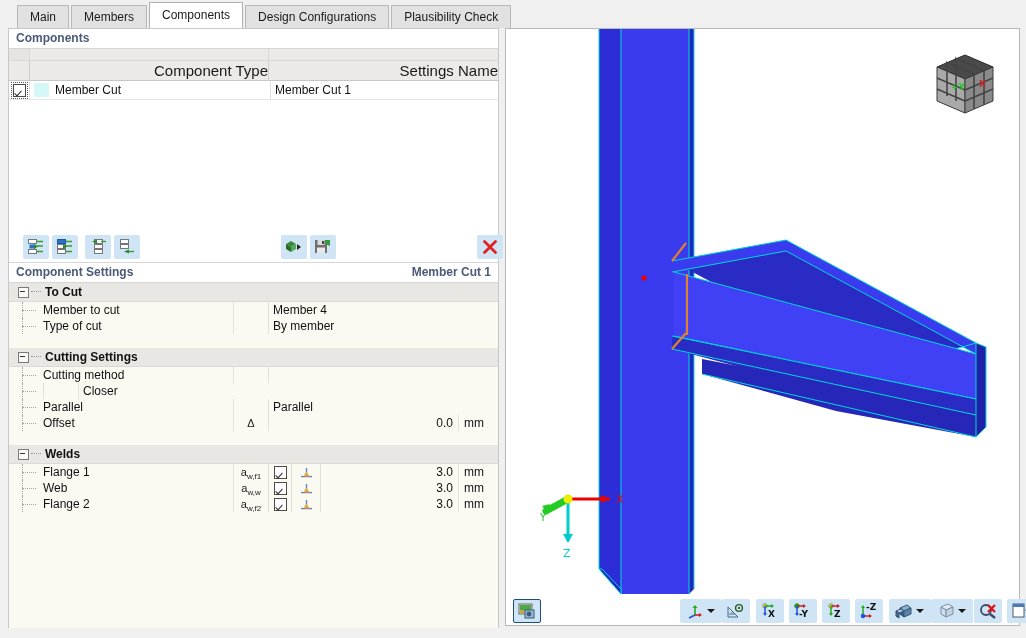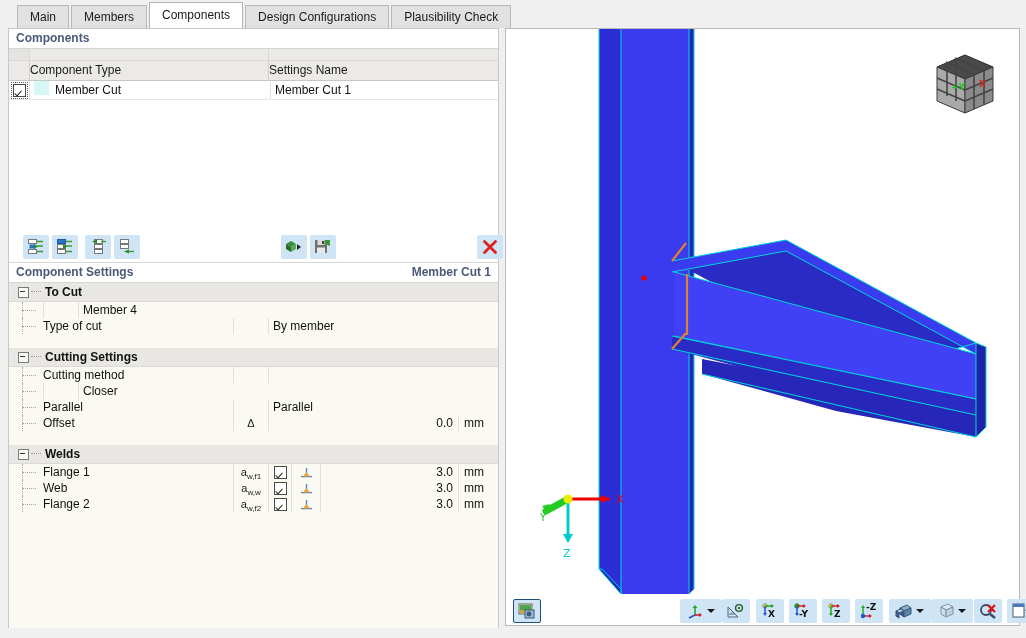--- a/index.html
+++ b/index.html
@@ -33,30 +33,30 @@
   }
 
   
   .tablewrap{position:absolute;left:0;top:20px;width:489px;height:182px;background:#fff;}
   .groupbar{display:flex;height:11px;background:#eceae6;border-bottom:1px solid #dad8d4;}
   .gb-a{width:20px;border-right:1px solid #dad8d4;background:#e6e4e0;}
   .gb-b{width:238px;border-right:1px solid #dad8d4;}
   .gb-c{flex:1;}
   .thead{display:flex;height:19px;background:#eceae6;border-bottom:1px solid #c9c7c3;}
   .th{
-    line-height:19px;text-align:left;font-size:12px;color:#1a1a1a;
+    line-height:19px;text-align:right;font-size:15px;color:#1a1a1a;
     border-right:1px solid #d2d0cc;
   }
   .th.c0{width:20px;}
   .th.c1{width:238px;}
   .th.c2{flex:1;border-right:none;}
   .trow{display:flex;height:18px;border-bottom:1px solid #e6e6e6;background:#fff;}
   .td{line-height:18px;font-size:12px;border-right:1px solid #e0e0e0;}
   .td.c0{width:20px;display:flex;align-items:center;justify-content:center;}
-  .td.c1{width:238px;display:flex;padding-left:2px;}
+  .td.c1{width:238px;display:flex;align-items:center;padding-left:2px;}
   .td.c2{flex:1;border-right:none;padding-left:4px;}
   .chk{
     width:11px;height:11px;border:1px solid #4a4a4a;background:#fff;
     position:relative;outline:1px dotted #555;outline-offset:1px;
   }
   .chk.plain{outline:none;}
   .chk::after{
     content:"";position:absolute;left:2px;top:4px;width:3px;height:6px;
     border:solid #2a2a2a;border-width:0 1.6px 1.6px 0;transform:rotate(42deg);
   }
@@ -234,20 +234,21 @@
 
       <div class="grid">
 
         <div class="sec">
           <span class="exp"></span>
           <span class="dots"></span>
           <span class="lbl">To Cut</span>
         </div>
         <div class="row">
           <span class="tree"></span>
+          <span class="c-name">Member to cut</span>
           <span class="c-sym"></span>
           <span class="c-val">Member 4</span>
         </div>
         <div class="row">
           <span class="tree"></span>
           <span class="c-name">Type of cut</span>
           <span class="c-sym"></span>
           <span class="c-val">By member</span>
         </div>
         <div class="spacerrow"></div>

